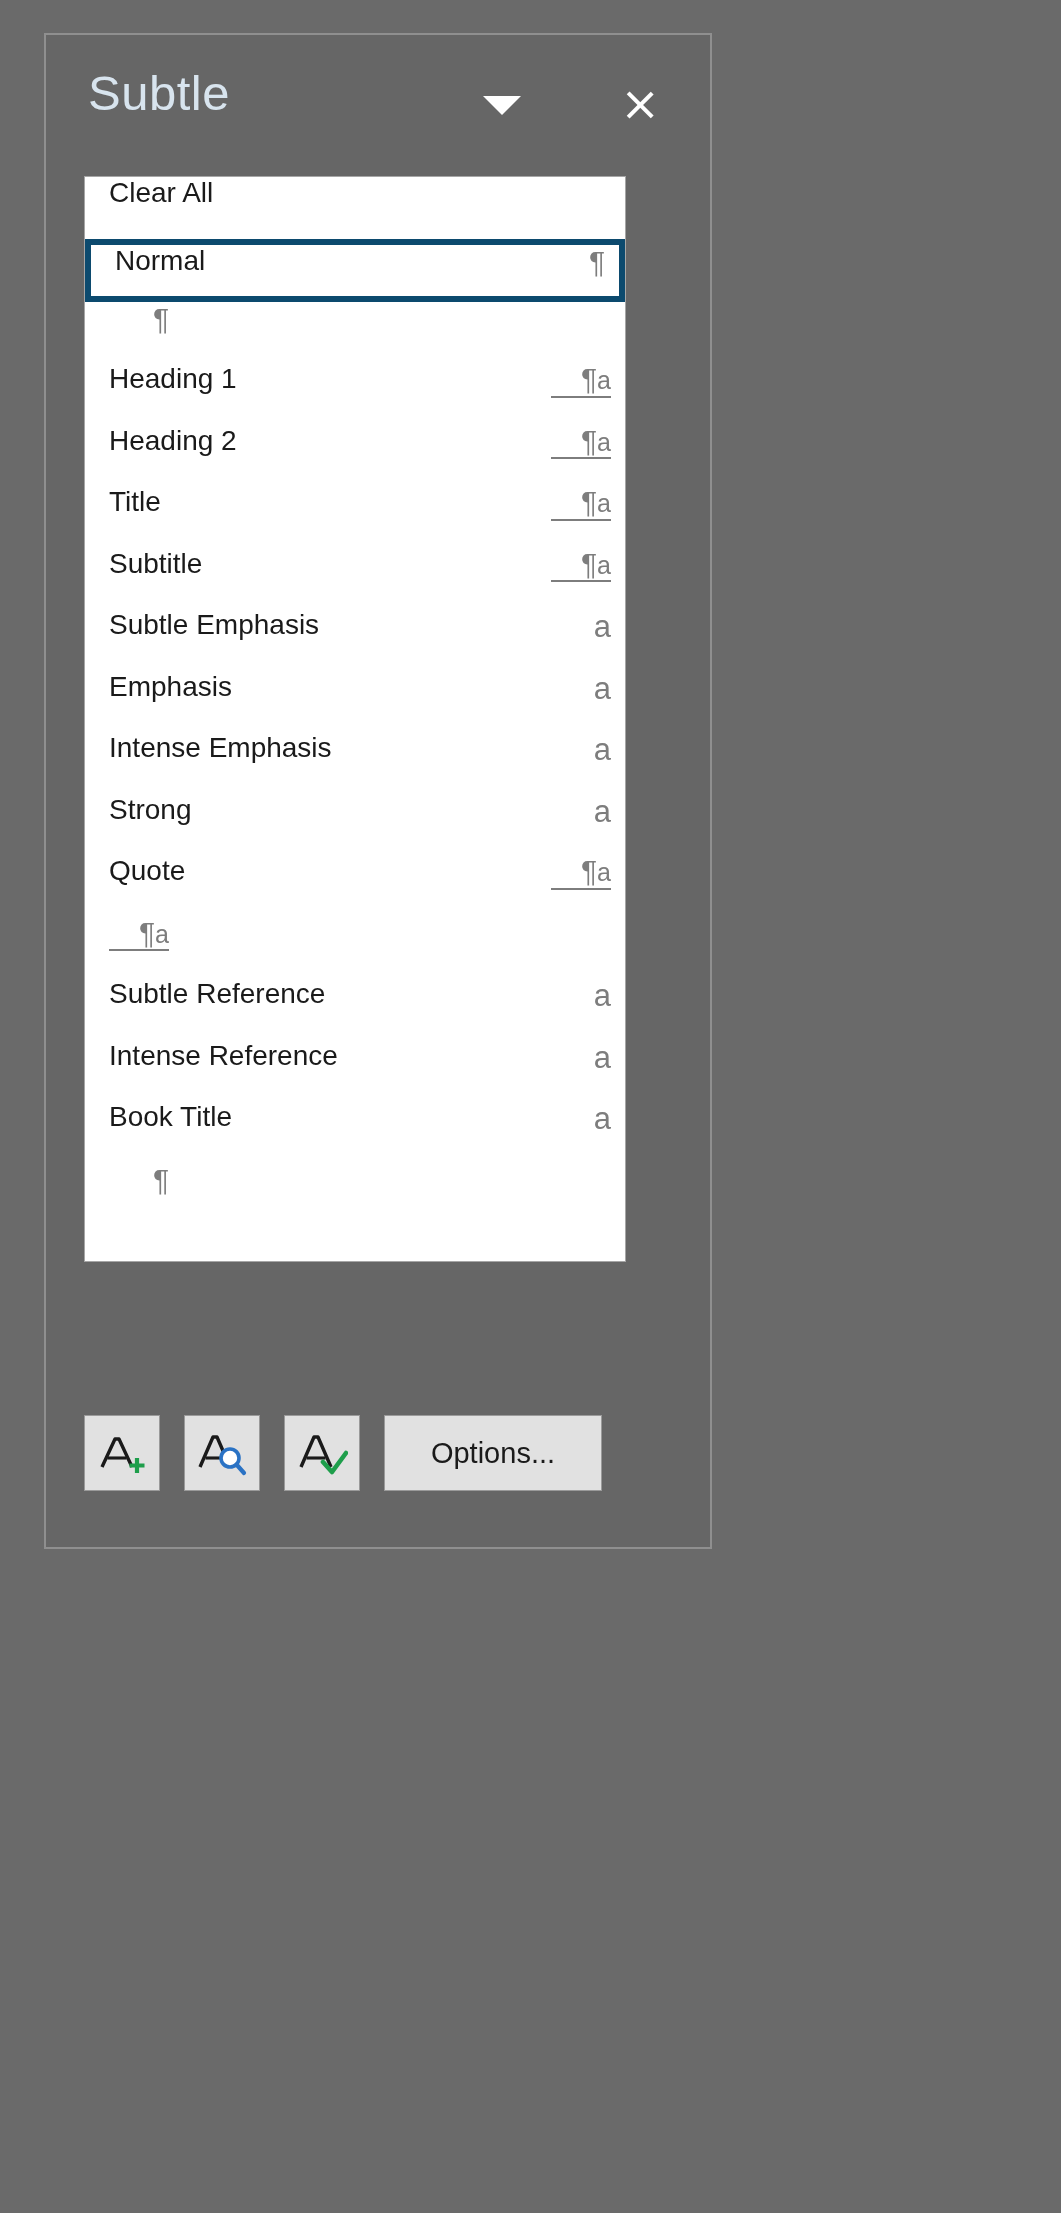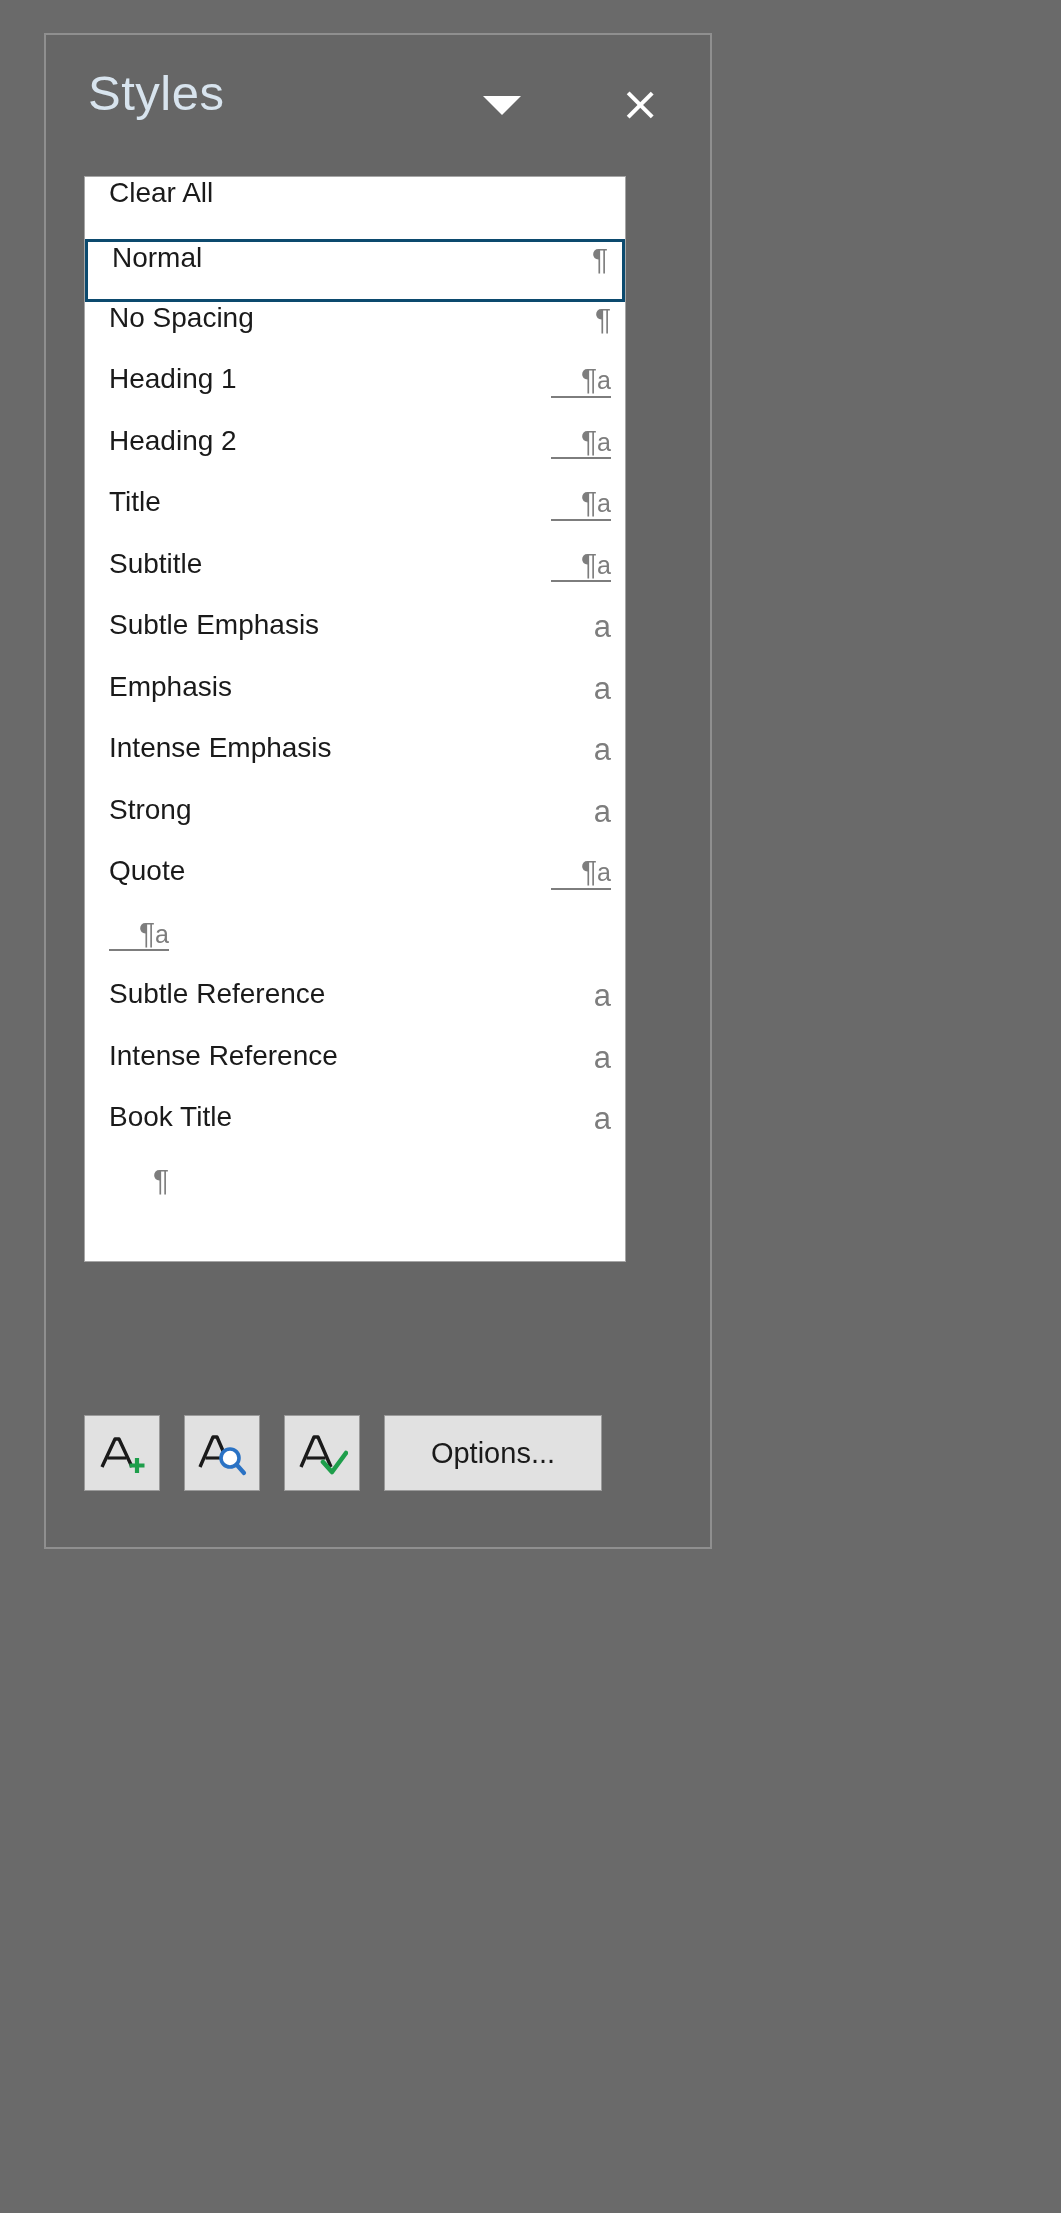--- a/index.html
+++ b/index.html
@@ -65,21 +65,21 @@
   }
   .style-row{
     position:relative;
     height:61.5px;
     display:flex;align-items:flex-start;
     padding:0 14px 0 24px;
     box-sizing:border-box;
     cursor:pointer;
   }
   .style-row.selected{
-    border:3px solid #0c4a6e;
+    border:6px solid #0c4a6e;
     height:63px;
   }
   .style-name{
     font-size:28px;
     color:#1a1a1a;
     white-space:nowrap;
     flex:1;
   }
   .style-icon{
     color:#7d7d7d;
@@ -146,42 +146,41 @@
     font-size:29px;color:#1a1a1a;
     cursor:pointer;
   }
 </style>
 </head>
 <body>
 
 <div class="panel">
 
   <div class="header">
-    <div class="title">Styles</div>
+    <div class="title">Subtle</div>
 
     <div class="hdr-btn dropdown-btn">
       <span class="caret"></span>
     </div>
 
     <div class="hdr-btn close-btn">
       <span class="xmark"></span>
     </div>
   </div>
 
   <div class="listbox">
       <div class="style-row">
         <div class="style-name">Clear All</div>
         <div class="style-icon"></div>
       </div>
       <div class="style-row selected">
         <div class="style-name">Normal</div>
         <div class="style-icon ic-para">¶</div>
       </div>
       <div class="style-row">
-        <div class="style-name">No Spacing</div>
         <div class="style-icon ic-para">¶</div>
       </div>
       <div class="style-row">
         <div class="style-name">Heading 1</div>
         <div class="style-icon ic-link">¶<span class="sub-a">a</span></div>
       </div>
       <div class="style-row">
         <div class="style-name">Heading 2</div>
         <div class="style-icon ic-link">¶<span class="sub-a">a</span></div>
       </div>

